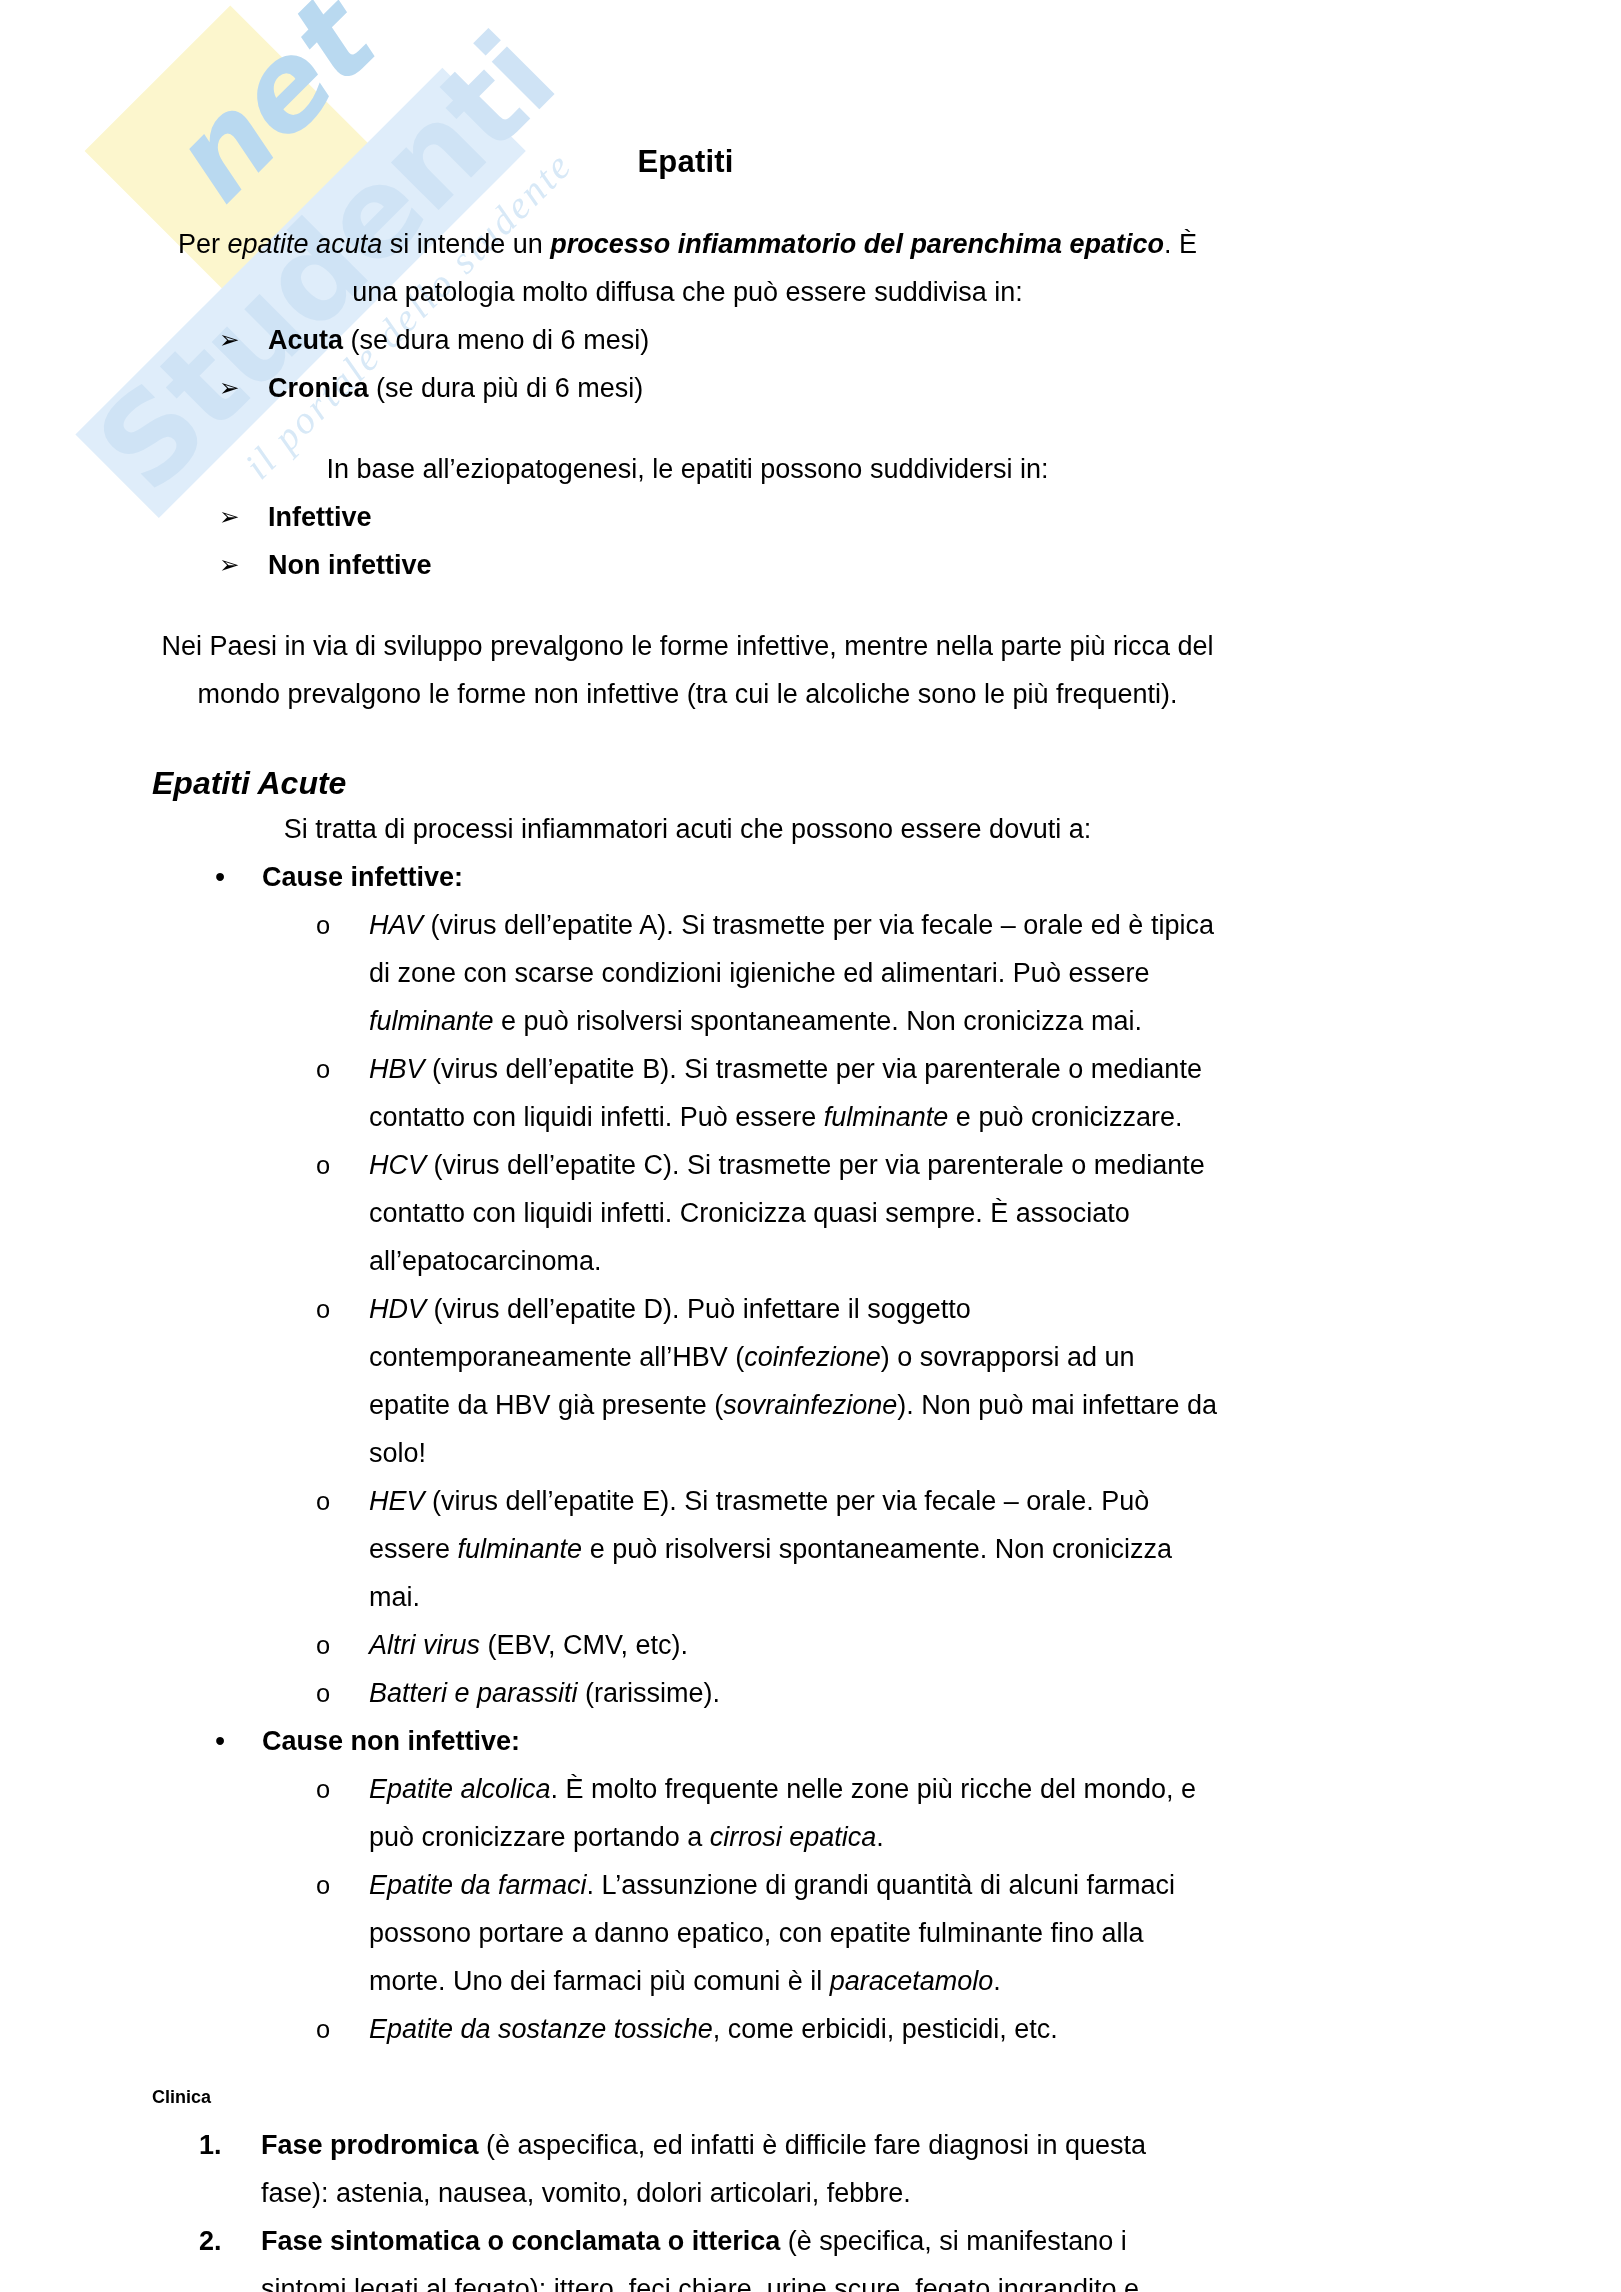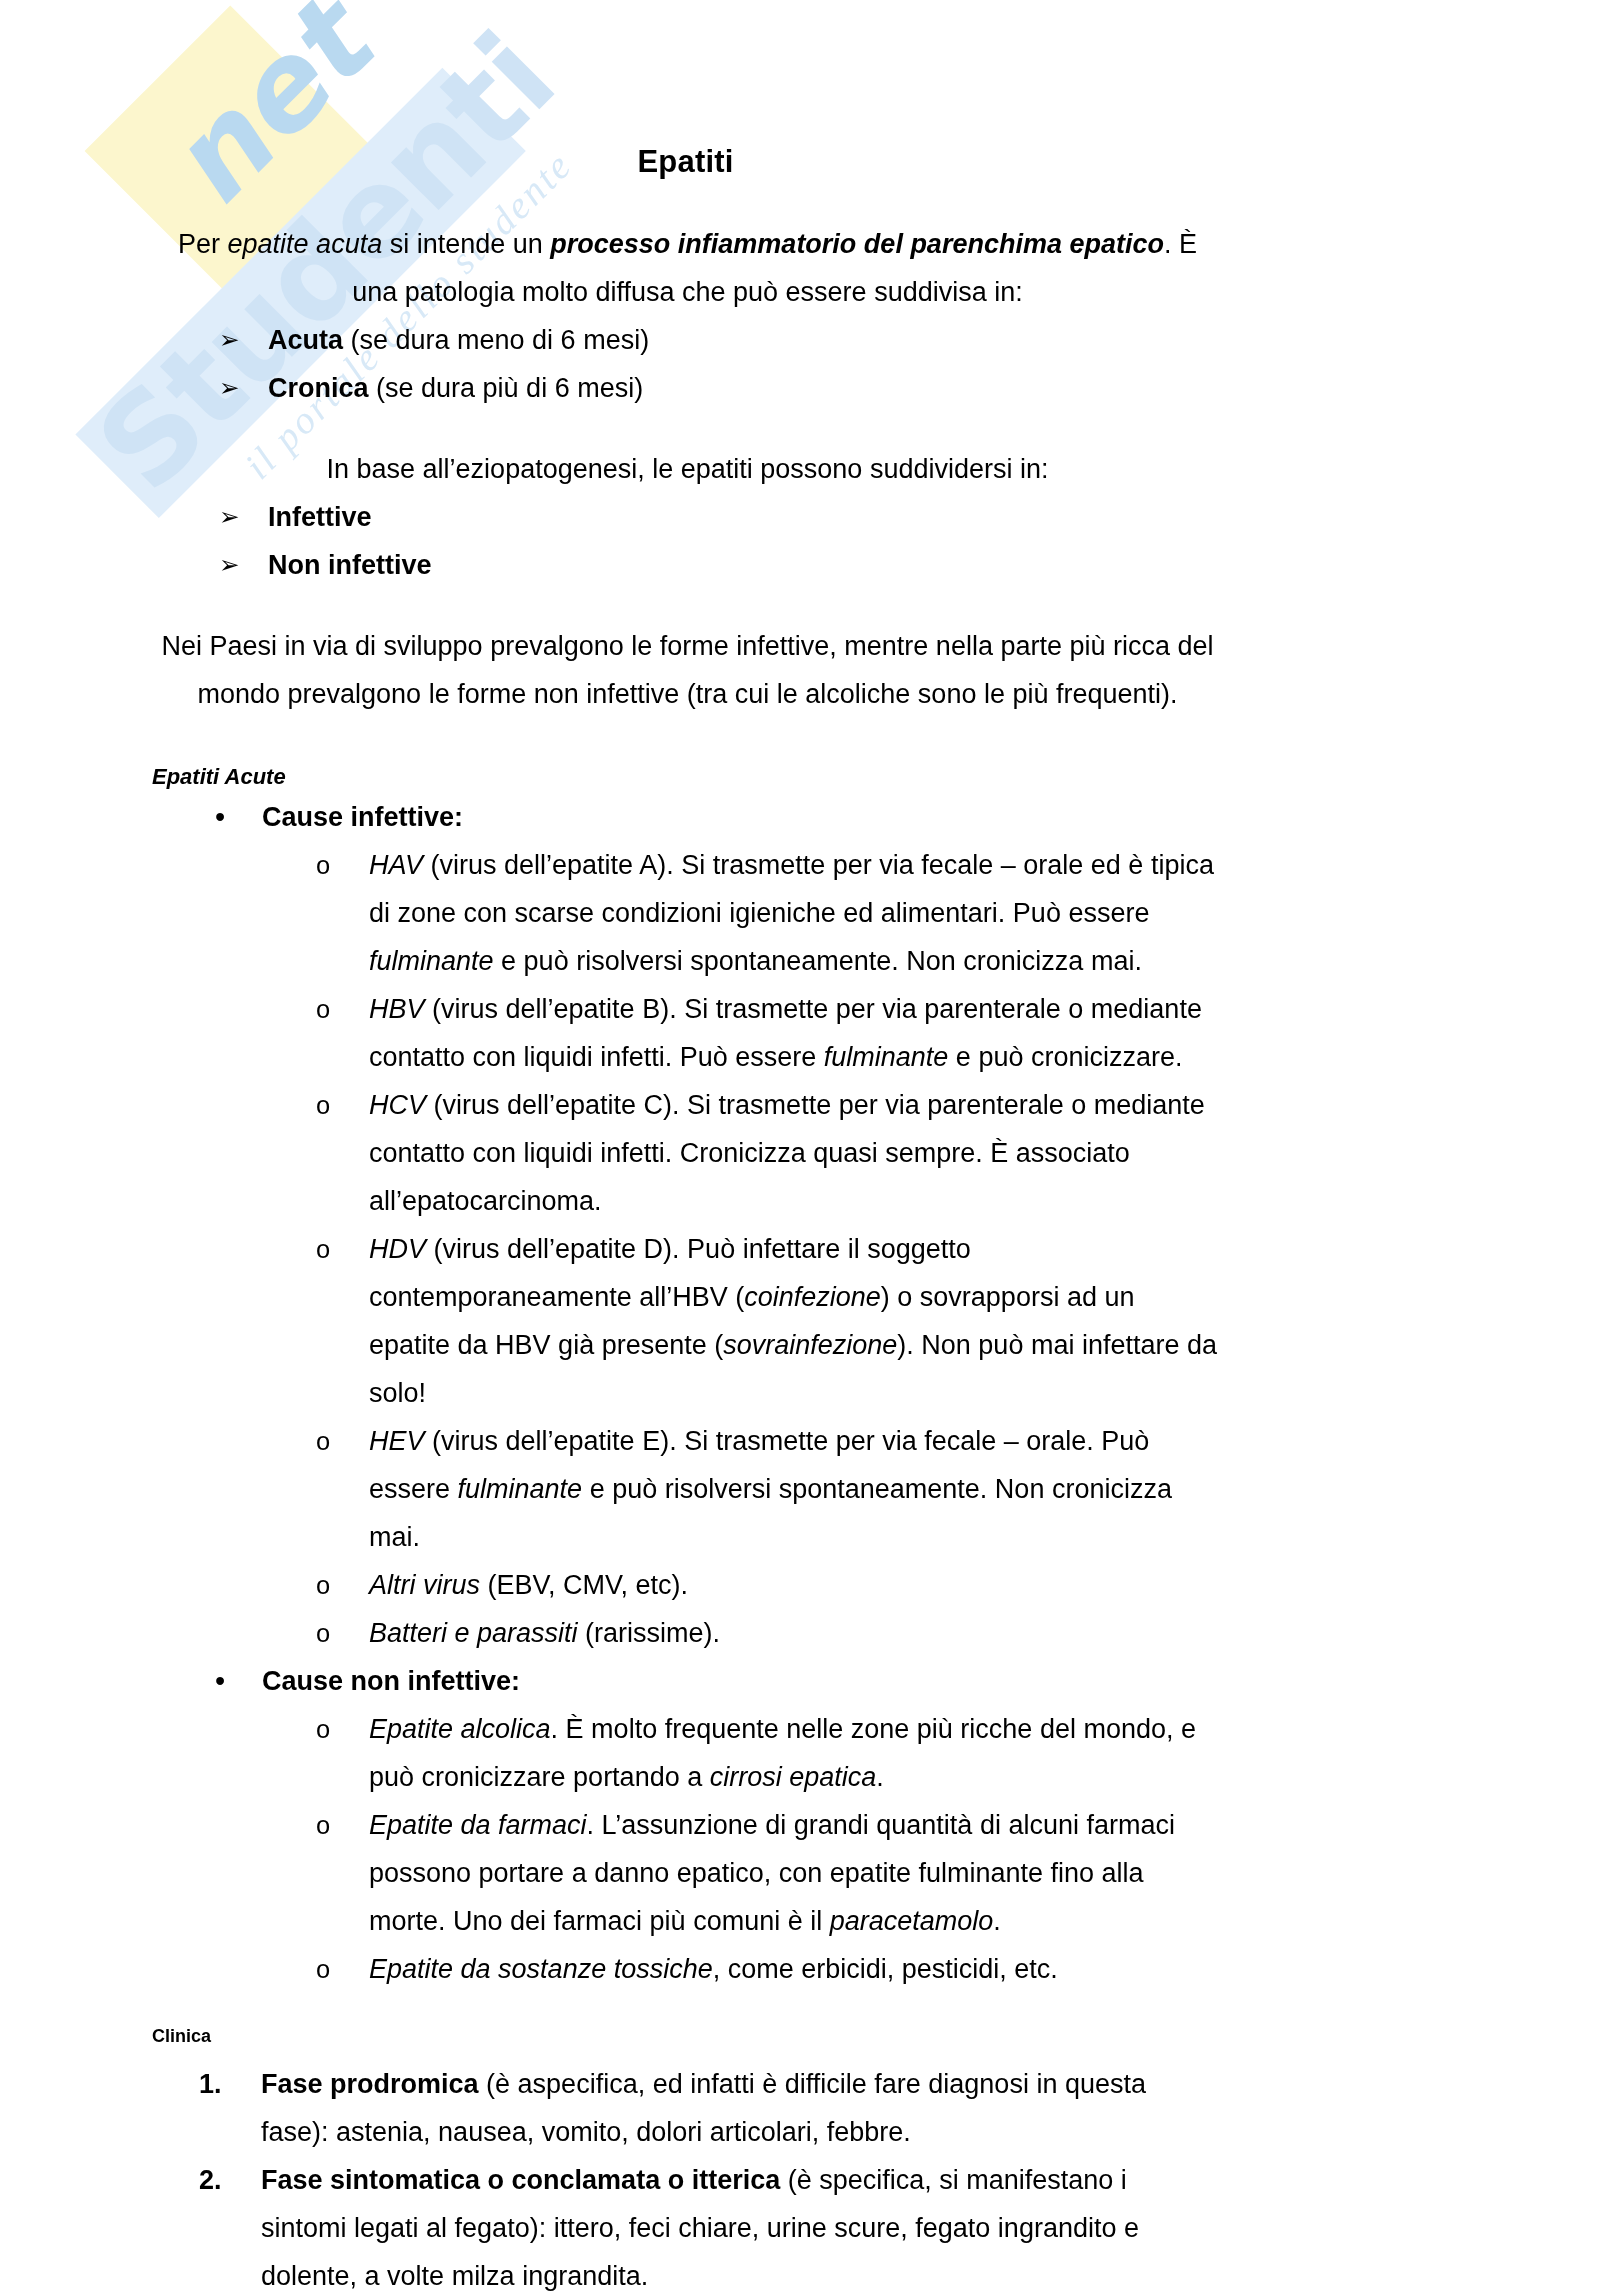--- a/index.html
+++ b/index.html
@@ -110,21 +110,21 @@
   }
   p.para {
     margin: 0 0 0 4px;
     text-align: center;
   }
   .spacer-sm { height: 19.6px; }
   .spacer-md { height: 33px; }
   .spacer-lg { height: 45px; }
 
   h2.sec-title {
-    font-size: 22px;
+    font-size: 32px;
     font-weight: bold;
     font-style: italic;
     margin: 0 0 2px 0;
     line-height: 1.25;
   }
   h3.sub-title {
     font-size: 18px;
     font-weight: bold;
     margin: 0;
     line-height: 48px;
@@ -247,20 +247,21 @@
     </ul>
 
     <div class="spacer-md"></div>
 
     <p class="para">Nei Paesi in via di sviluppo prevalgono le forme infettive, mentre nella parte più ricca del mondo prevalgono le forme non infettive (tra cui le alcoliche sono le più frequenti).</p>
 
     <div class="spacer-lg"></div>
 
     <h2 class="sec-title">Epatiti Acute</h2>
 
+    <p class="para">Si tratta di processi infiammatori acuti che possono essere dovuti a:</p>
 
     <ul class="lvl-dot">
       <li>
         <span class="marker">•</span>
         <b>Cause infettive:</b>
 
         <ul class="lvl-circ" style="padding-left:54px">
           <li><span class="marker">o</span><i>HAV</i><span> (virus dell’epatite A). Si trasmette per via fecale – orale ed è tipica di zone con scarse condizioni igieniche ed alimentari. Può essere </span><i>fulminante</i><span> e può risolversi spontaneamente. Non cronicizza mai.</span></li>
           <li><span class="marker">o</span><i>HBV</i><span> (virus dell’epatite B). Si trasmette per via parenterale o mediante contatto con liquidi infetti. Può essere </span><i>fulminante</i><span> e può cronicizzare.</span></li>
           <li><span class="marker">o</span><i>HCV</i><span> (virus dell’epatite C). Si trasmette per via parenterale o mediante contatto con liquidi infetti. Cronicizza quasi sempre. È associato all’epatocarcinoma.</span></li>

